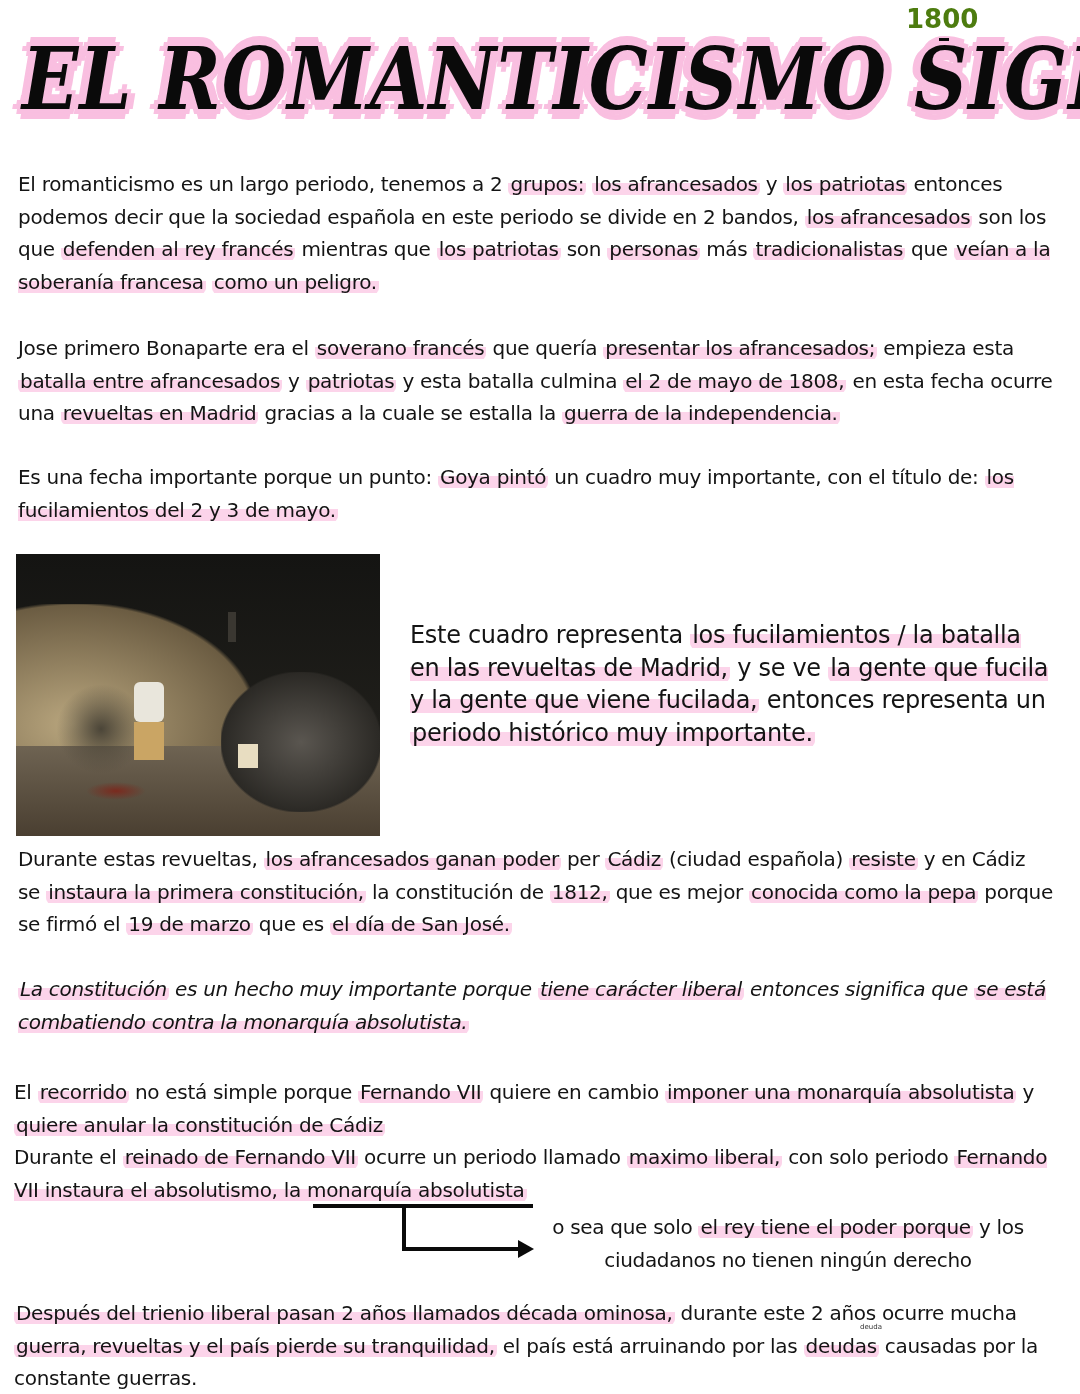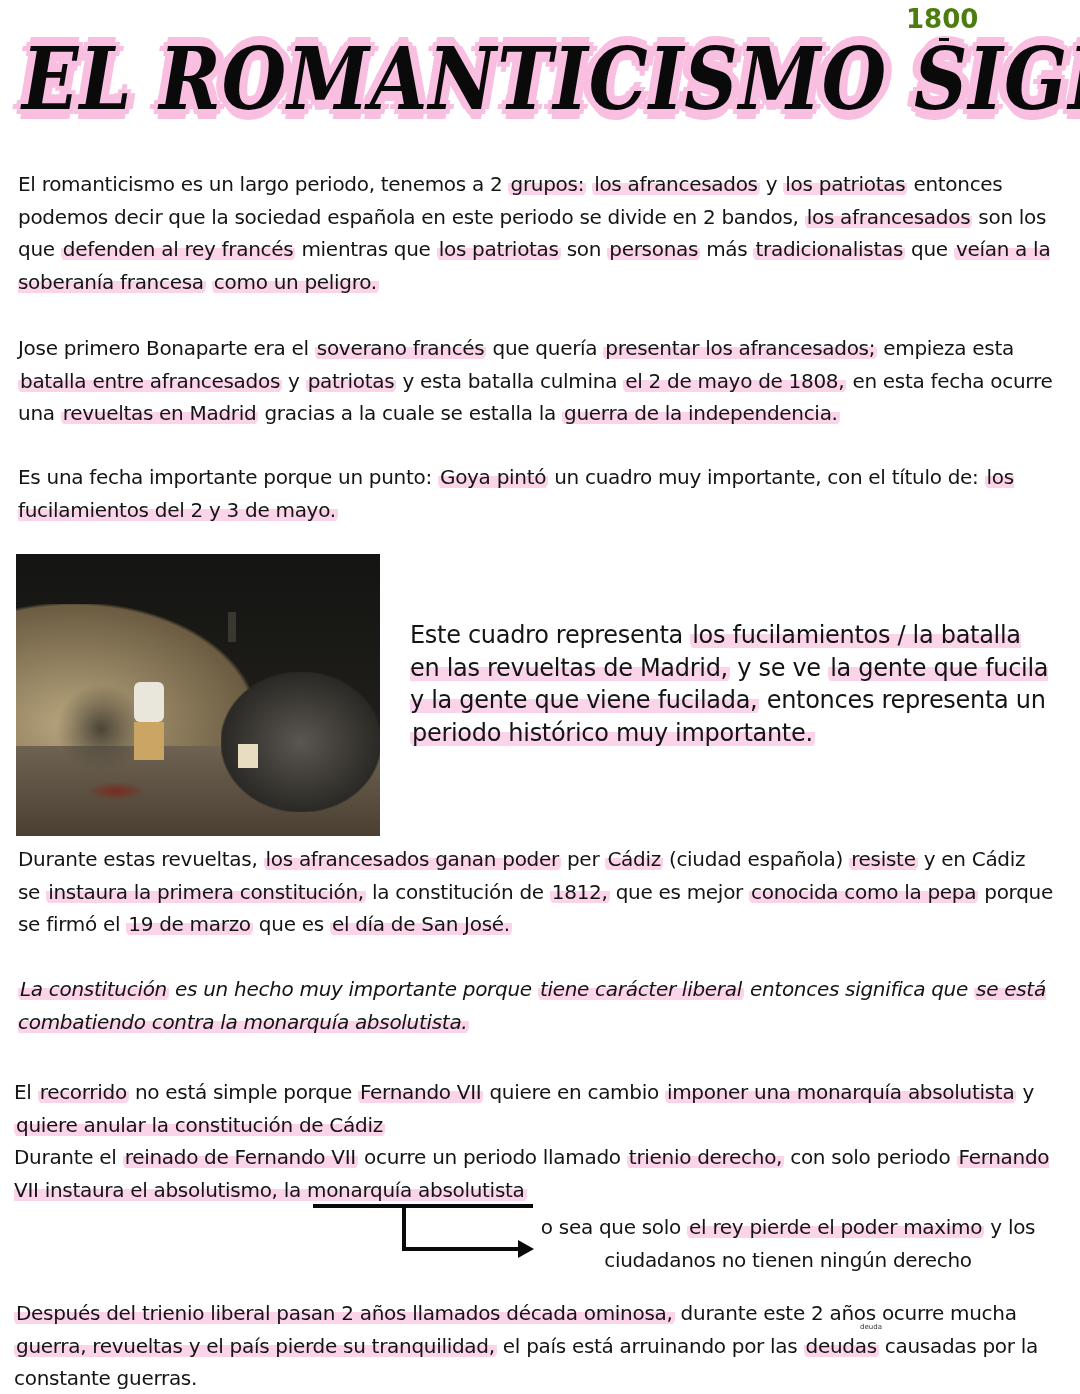--- a/index.html
+++ b/index.html
@@ -81,22 +81,22 @@
     <div class="yellow-fig"></div>
   <div class="soldiers"></div>
     <div class="lantern"></div>
     <div class="blood"></div>
 </div>
 <div class="painting-caption"><span>Este cuadro representa </span><span class="hl">los fucilamientos / la batalla en las revueltas de Madrid,</span><span> y se ve </span><span class="hl">la gente que fucila y la gente que viene fucilada,</span><span> entonces representa un </span><span class="hl">periodo histórico muy importante.</span></div>
 
 <div class="para" id="p-cadiz" style="top:843px; width:1035px;"><span>Durante estas revueltas, </span><span class="hl">los afrancesados ganan poder</span><span> per </span><span class="hl">Cádiz</span><span> (ciudad española) </span><span class="hl">resiste</span><span> y en Cádiz se </span><span class="hl">instaura la primera constitución,</span><span> la constitución de </span><span class="hl">1812,</span><span> que es mejor </span><span class="hl">conocida como la pepa</span><span> porque se firmó el </span><span class="hl">19 de marzo</span><span> que es </span><span class="hl">el día de San José.</span></div>
 <div class="para" id="p-const" style="top:973px; width:1040px;font-style:italic;"><span class="hl">La constitución</span><span> es un hecho muy importante porque </span><span class="hl">tiene carácter liberal</span><span> entonces significa que </span><span class="hl">se está combatiendo contra la monarquía absolutista.</span></div>
 <div class="para" id="p-fernando" style="top:1076px; left:14px; width:1040px;"><span>El </span><span class="hl">recorrido</span><span> no está simple porque </span><span class="hl">Fernando VII</span><span> quiere en cambio </span><span class="hl">imponer una monarquía absolutista</span><span> y </span><span class="hl">quiere anular la constitución de Cádiz</span></div>
-<div class="para" id="p-trienio" style="top:1141px; left:14px; width:1045px;"><span>Durante el </span><span class="hl">reinado de Fernando VII</span><span> ocurre un periodo llamado </span><span class="hl">trienio derecho,</span><span> con solo periodo </span><span class="hl">Fernando VII instaura el absolutismo, la monarquía absolutista</span></div>
+<div class="para" id="p-trienio" style="top:1141px; left:14px; width:1045px;"><span>Durante el </span><span class="hl">reinado de Fernando VII</span><span> ocurre un periodo llamado </span><span class="hl">maximo liberal,</span><span> con solo periodo </span><span class="hl">Fernando VII instaura el absolutismo, la monarquía absolutista</span></div>
 
 <div class="arrow-h-top"></div>
 <div class="arrow-v"></div>
 <div class="arrow-h-bot"></div>
 <div class="arrow-head"></div>
-<div class="arrow-note"><span>o sea que solo </span><span class="hl">el rey pierde el poder maximo</span><span> y los ciudadanos no tienen ningún derecho</span></div>
+<div class="arrow-note"><span>o sea que solo </span><span class="hl">el rey tiene el poder porque</span><span> y los ciudadanos no tienen ningún derecho</span></div>
 
 <div class="tiny-note">deuda</div>
 <div class="para" id="p-decada" style="top:1297px; left:14px; width:1040px;"><span class="hl">Después del trienio liberal pasan 2 años llamados década ominosa,</span><span> durante este 2 años ocurre mucha </span><span class="hl">guerra, revueltas y el país pierde su tranquilidad,</span><span> el país está arruinando por las </span><span class="hl">deudas</span><span> causadas por la constante guerras.</span></div>
 
 </body></html>

